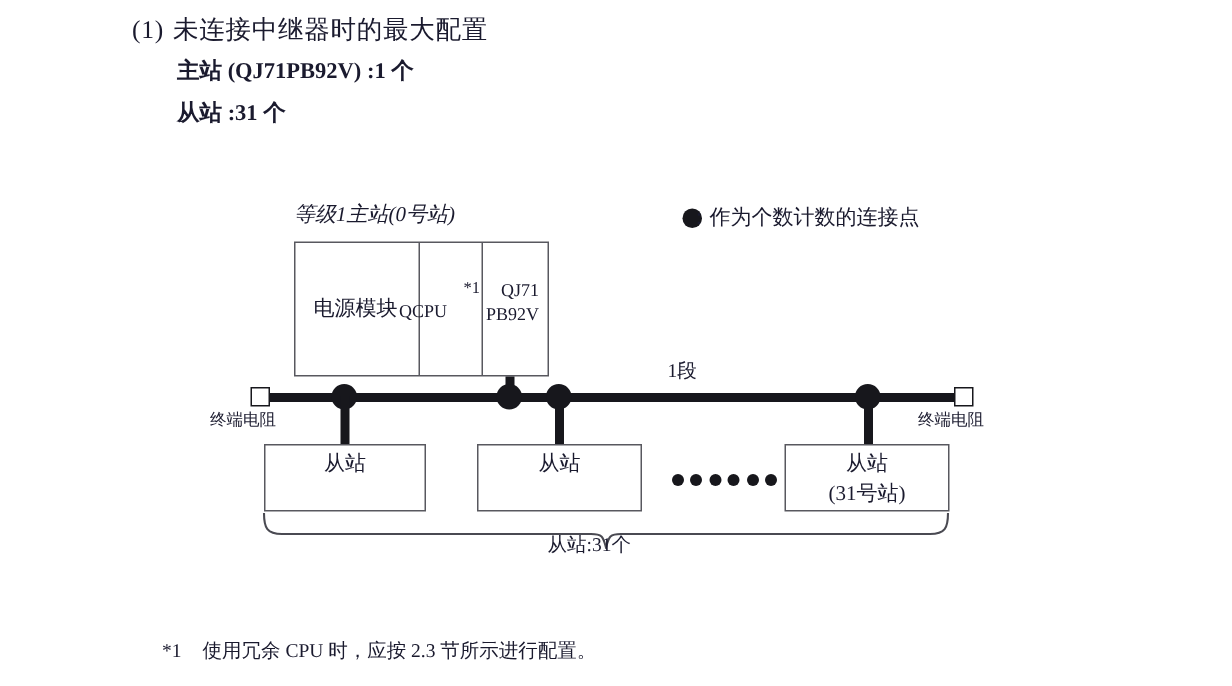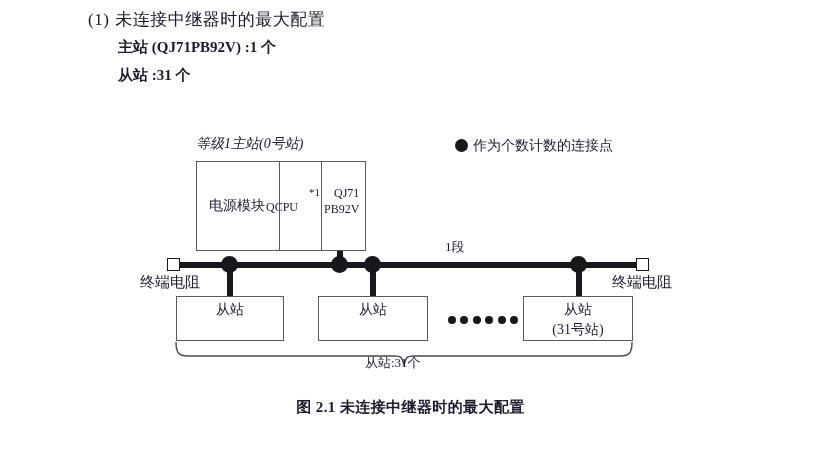--- a/index.html
+++ b/index.html
@@ -159,21 +159,21 @@
     width: 13px;
     height: 13px;
     background: #ffffff;
     border: 1.6px solid #17171c;
     box-sizing: border-box;
     top: 258px;
   }
   .term-left  { left: 167px; }
   .term-right { left: 636px; }
 
-  .term-lbl { font-size: 15px; }
+  .term-lbl { font-size: 11px; }
   .term-lbl-left  { left: 140px; top: 274px; }
   .term-lbl-right { left: 612px; top: 274px; }
 
   
   .seg-lbl { left: 445px; top: 240px; font-size: 13px; }
 
   
   .node {
     position: absolute;
     width: 17px;
@@ -347,16 +347,18 @@
         <i></i>
     </div>
 
     <svg class="brace" viewBox="0 0 464 24" preserveAspectRatio="none">
       <path d="M 4,0 C 4,10 6,14 16,14 L 222,14 C 230,14 230,16 232,23 C 234,16 234,14 242,14 L 448,14 C 458,14 460,10 460,0" fill="none" stroke="#4a4a52" stroke-width="1.4"></path>
     </svg>
     <div class="lbl brace-lbl">从站:31个</div>
 
   </div>
 
-  <div class="fig-cap">图 2.1  未连接中继器时的最大配置</div>
-
+
+  <div class="footnote">
+    <span class="fn-mark">*1</span><span>使用冗余 CPU 时，应按 2.3 节所示进行配置。</span>
+  </div>
 
 </div>
 
 </body></html>

